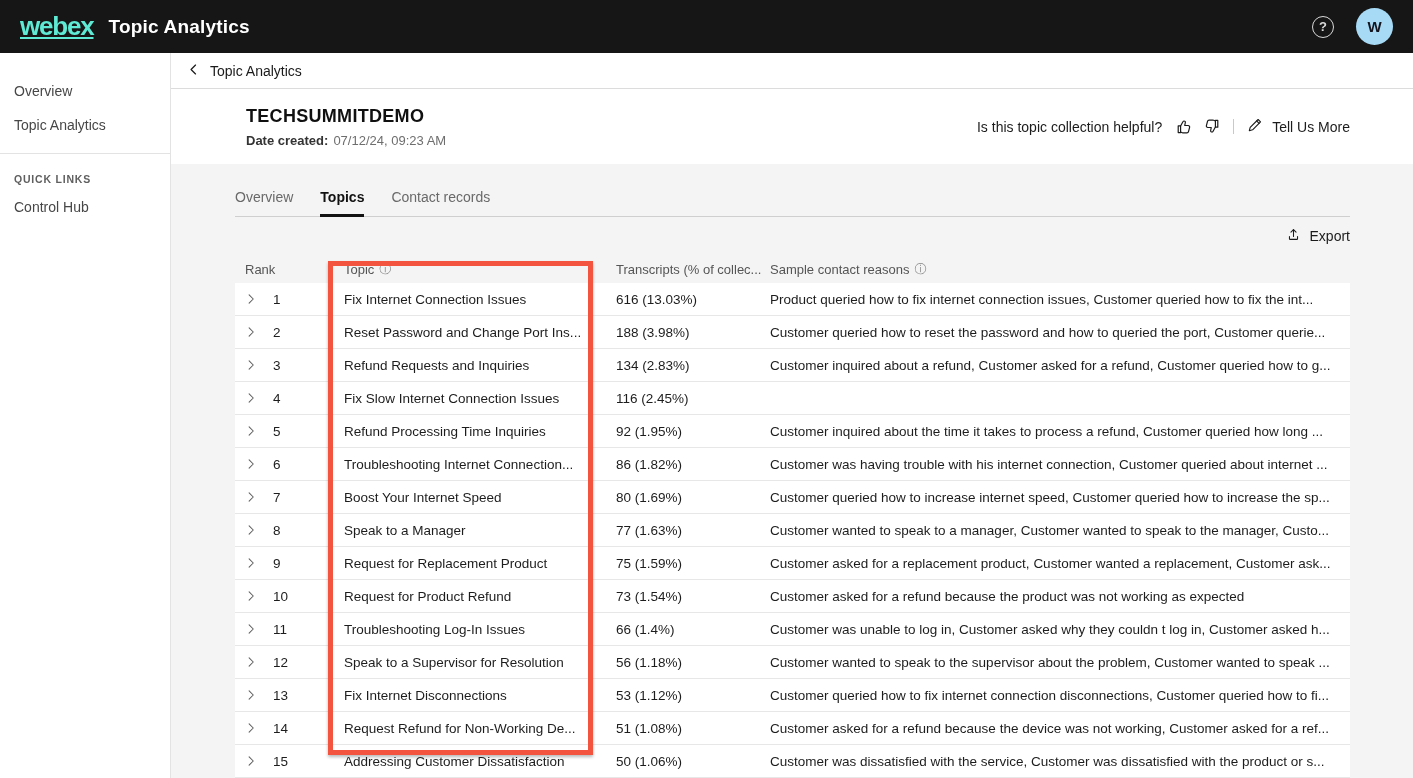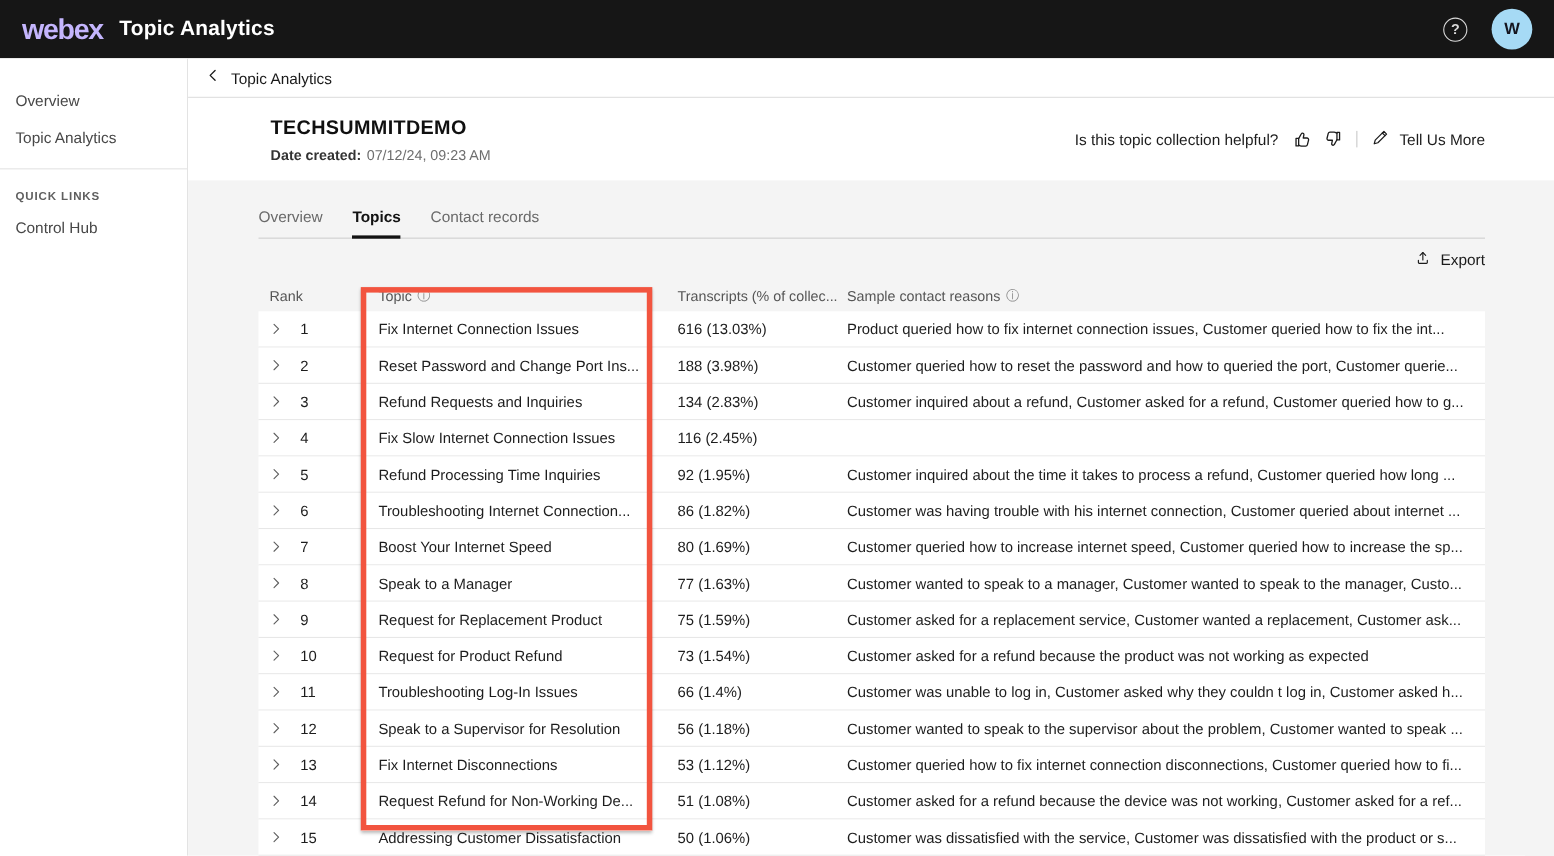--- a/index.html
+++ b/index.html
@@ -1,21 +1,21 @@
 <!DOCTYPE html>
 <html><head>
 <meta charset="utf-8">
 <style>
   * { margin:0; padding:0; box-sizing:border-box; }
   html,body { width:1413px; height:778px; overflow:hidden; background:#fff;
     font-family:"Liberation Sans","DejaVu Sans",sans-serif; }
 
   
   .topbar { height:53px; background:#161616; display:flex; align-items:center; padding:0 20px; }
-  .logo { color:#c4b5fd; font-size:26px; font-weight:800; letter-spacing:-1.2px; }
+  .logo { color:#5eead4; font-size:26px; font-weight:800; letter-spacing:-1.2px;text-decoration:underline; }
   .app-title { color:#fff; font-size:19px; font-weight:700; margin-left:15px; letter-spacing:.2px; }
   .topbar-spacer { flex:1; }
   .help-btn { width:22px; height:22px; border:1.6px solid #d9d9d9; border-radius:50%;
     color:#d9d9d9; font-size:13px; font-weight:700; display:flex; align-items:center;
     justify-content:center; margin-right:22px; cursor:pointer; }
   .avatar { width:37px; height:37px; border-radius:50%; background:#a6daf5; color:#15151f;
     font-size:15px; font-weight:600; display:flex; align-items:center; justify-content:center; cursor:pointer; }
 
   
   .layout { display:flex; height:725px; }
@@ -292,21 +292,21 @@
     <div class="cell c-rank">
       <span class="chev">
         <svg width="12" height="12" viewBox="0 0 16 16">
                   <path d="M5.5 2.5L11 8l-5.5 5.5" fill="none" stroke="#5f5f5f" stroke-width="1.4" stroke-linecap="round" stroke-linejoin="round"></path>
                 </svg>
       </span>
       <span class="rank-num">9</span>
     </div>
     <div class="cell">Request for Replacement Product</div>
     <div class="cell">75 (1.59%)</div>
-    <div class="cell">Customer asked for a replacement service, Customer wanted a replacement, Customer ask...</div>
+    <div class="cell">Customer asked for a replacement product, Customer wanted a replacement, Customer ask...</div>
   </div>
 
   <div class="t-row">
     <div class="cell c-rank">
       <span class="chev">
         <svg width="12" height="12" viewBox="0 0 16 16">
                   <path d="M5.5 2.5L11 8l-5.5 5.5" fill="none" stroke="#5f5f5f" stroke-width="1.4" stroke-linecap="round" stroke-linejoin="round"></path>
                 </svg>
       </span>
       <span class="rank-num">10</span>

